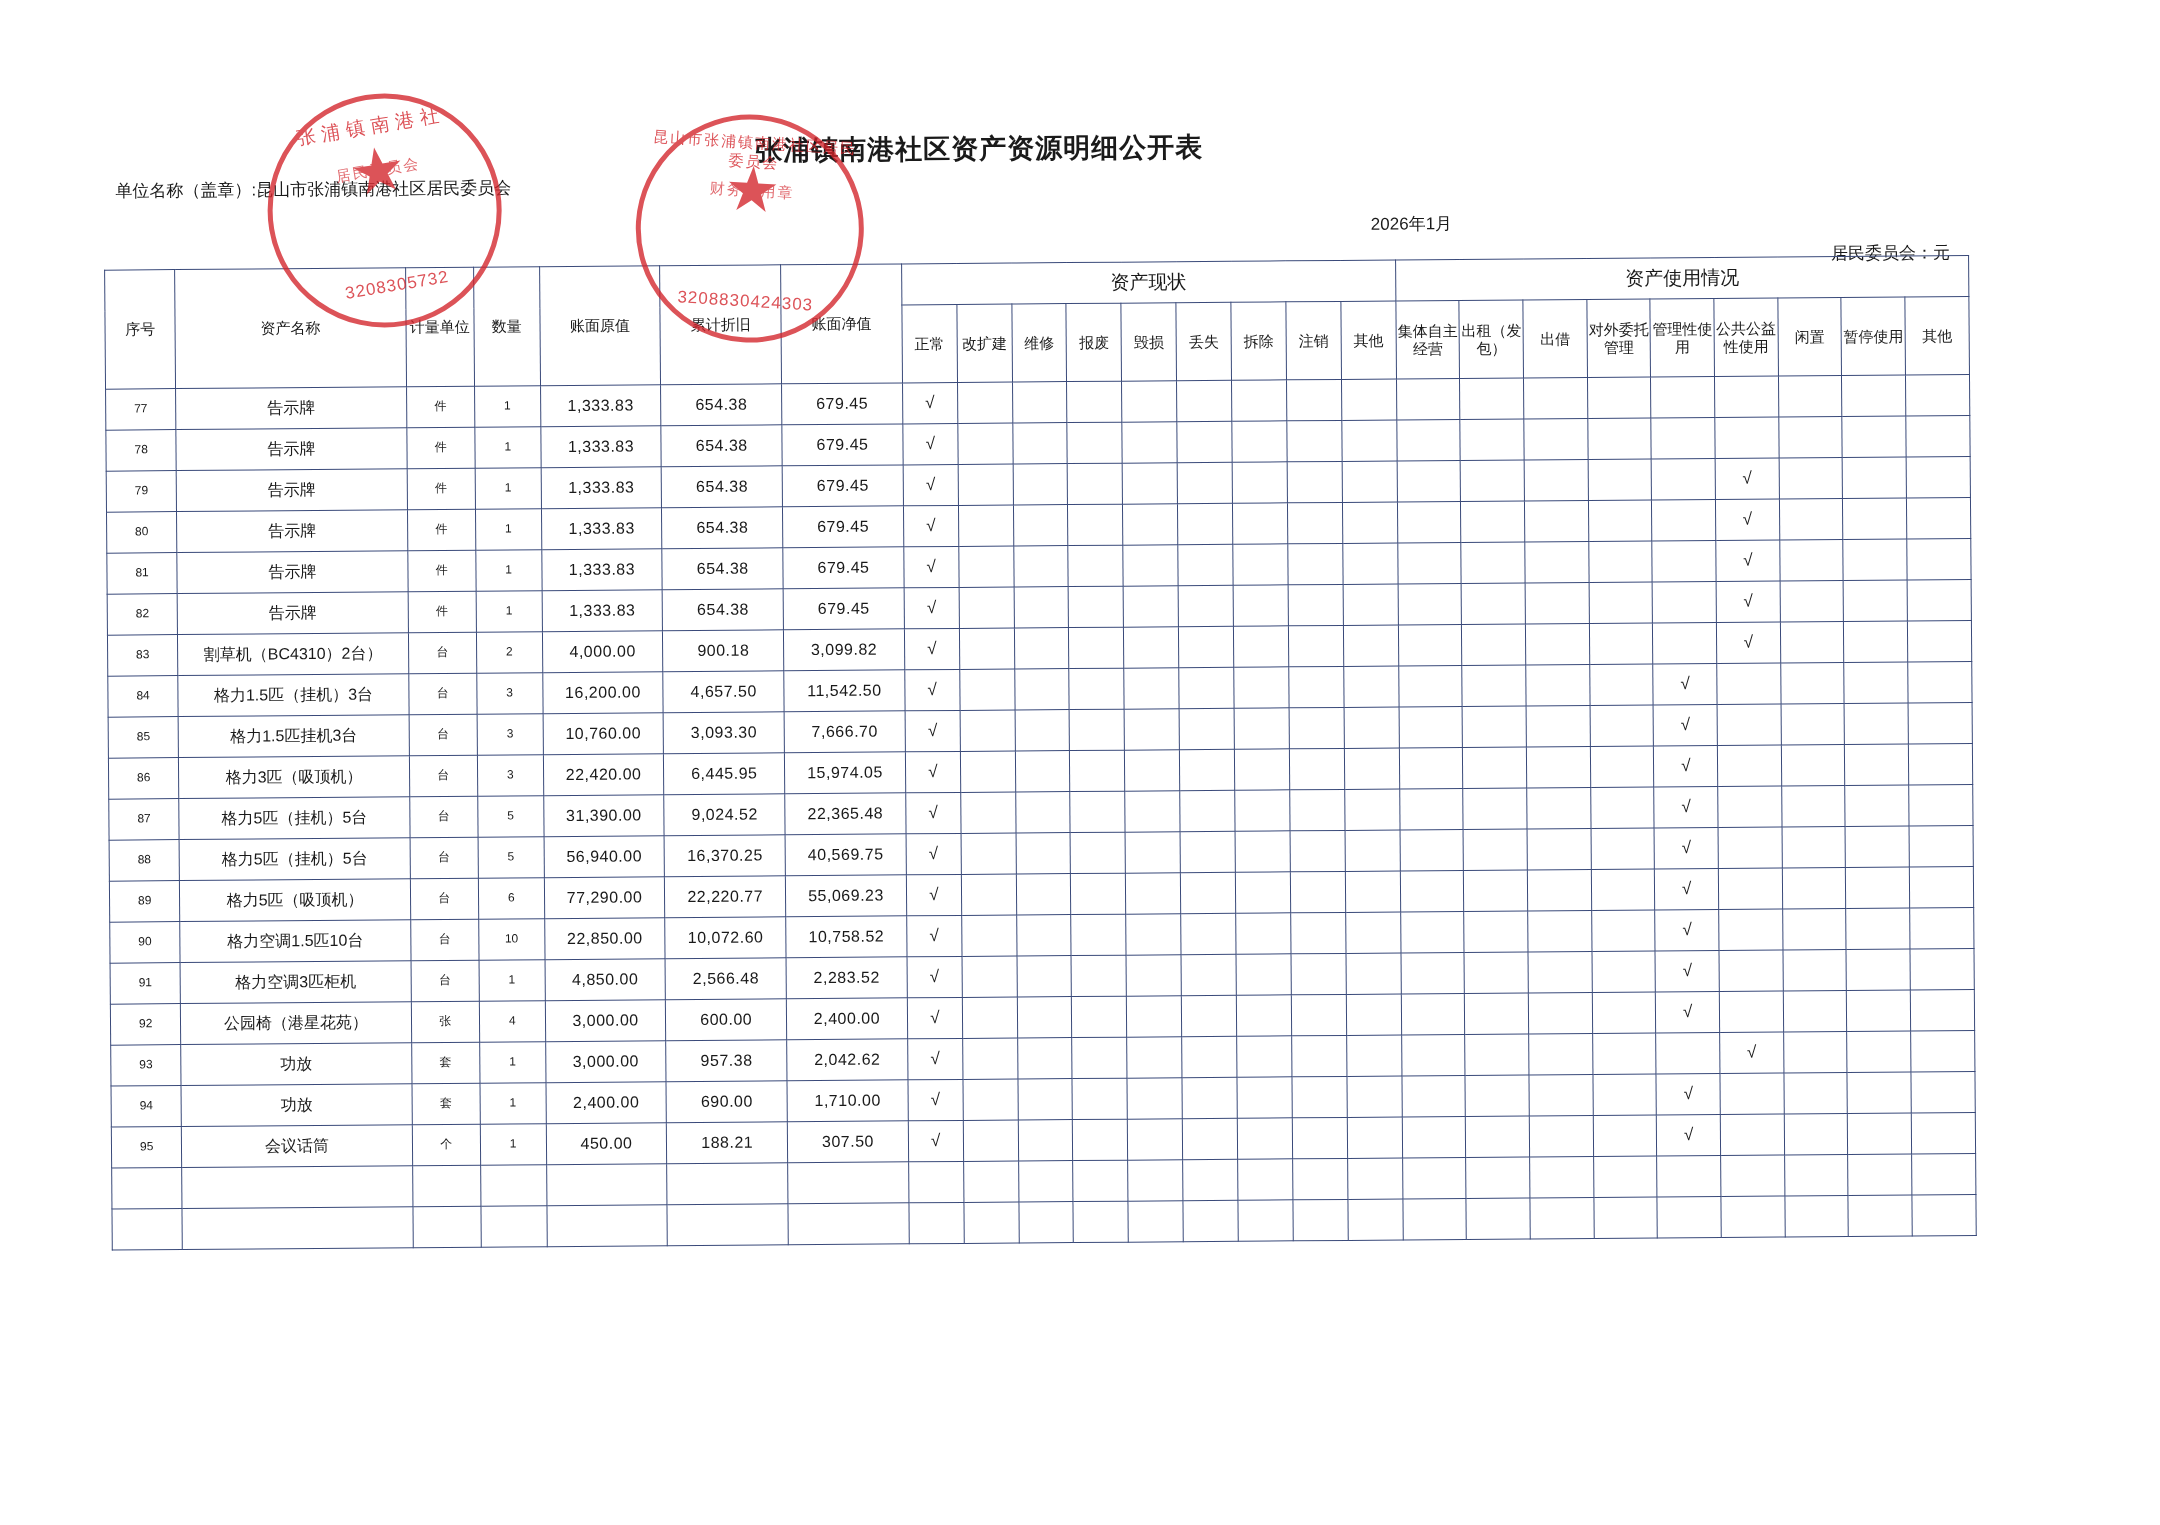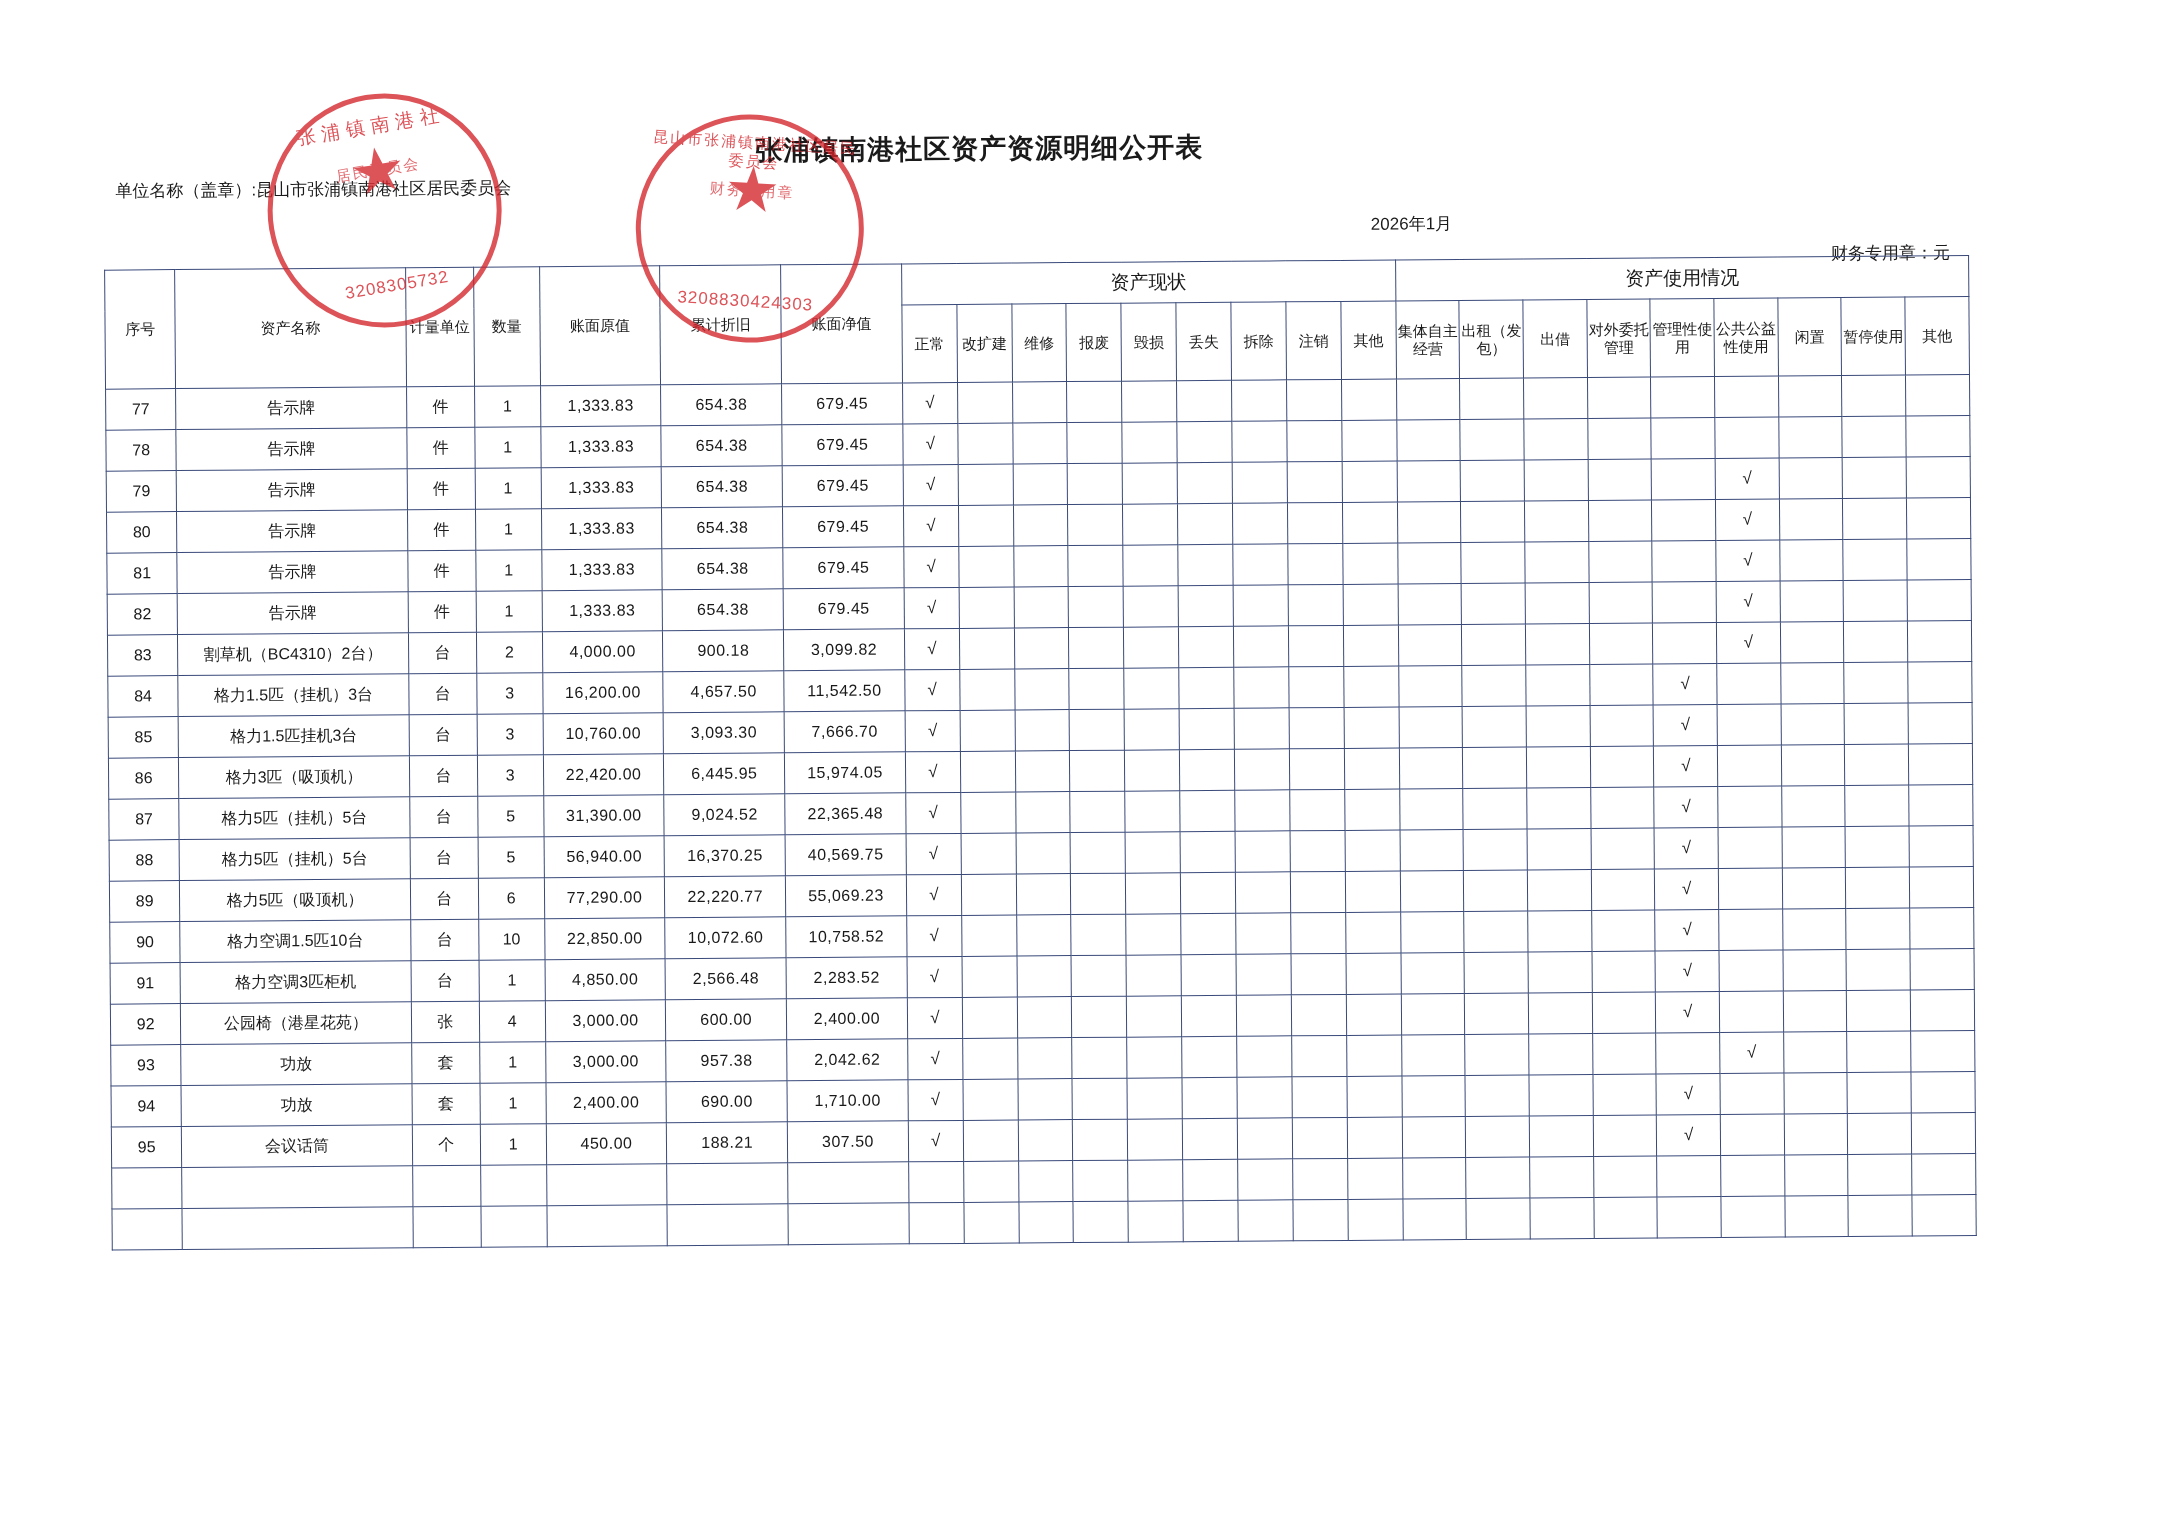--- a/index.html
+++ b/index.html
@@ -84,21 +84,21 @@
     height: 40px;
   }
   .hdr-group { font-size: 19px; height: 34px; }
   .hdr-small { font-size: 15px; }
   .hdr-vert { font-size: 15px; line-height: 1.12; }
   td.c-name {
     text-align: left;
     padding-left: 10px;
     font-size: 16px;
   }
-  td.c-num { font-size: 16px; }
+  td.c-num { font-size: 12px; }
   td.c-money { font-size: 16px; letter-spacing: 0.5px; }
   .check { font-size: 17px; }
 
   
   col.w-seq   { width: 64px; }
   col.w-name  { width: 210px; }
   col.w-unit  { width: 62px; }
   col.w-qty   { width: 60px; }
   col.w-org   { width: 110px; }
   col.w-dep   { width: 110px; }
@@ -174,21 +174,21 @@
 
 <div id="page">
 
   <div id="doc-title">张浦镇南港社区资产资源明细公开表</div>
 
   <div id="unit-line">
     <span>单位名称（盖章）:</span><span>昆山市张浦镇南港社区居民委员会</span>
   </div>
 
   <div id="period-line">2026年1月</div>
-  <div id="amount-unit-line">财务专用章：元</div>
+  <div id="amount-unit-line">居民委员会：元</div>
 
   <div id="table-wrap">
     <table class="asset-table">
       <colgroup>
         <col class="w-seq">
           <col class="w-name">
           <col class="w-unit">
           <col class="w-qty">
         <col class="w-org">
           <col class="w-dep">

